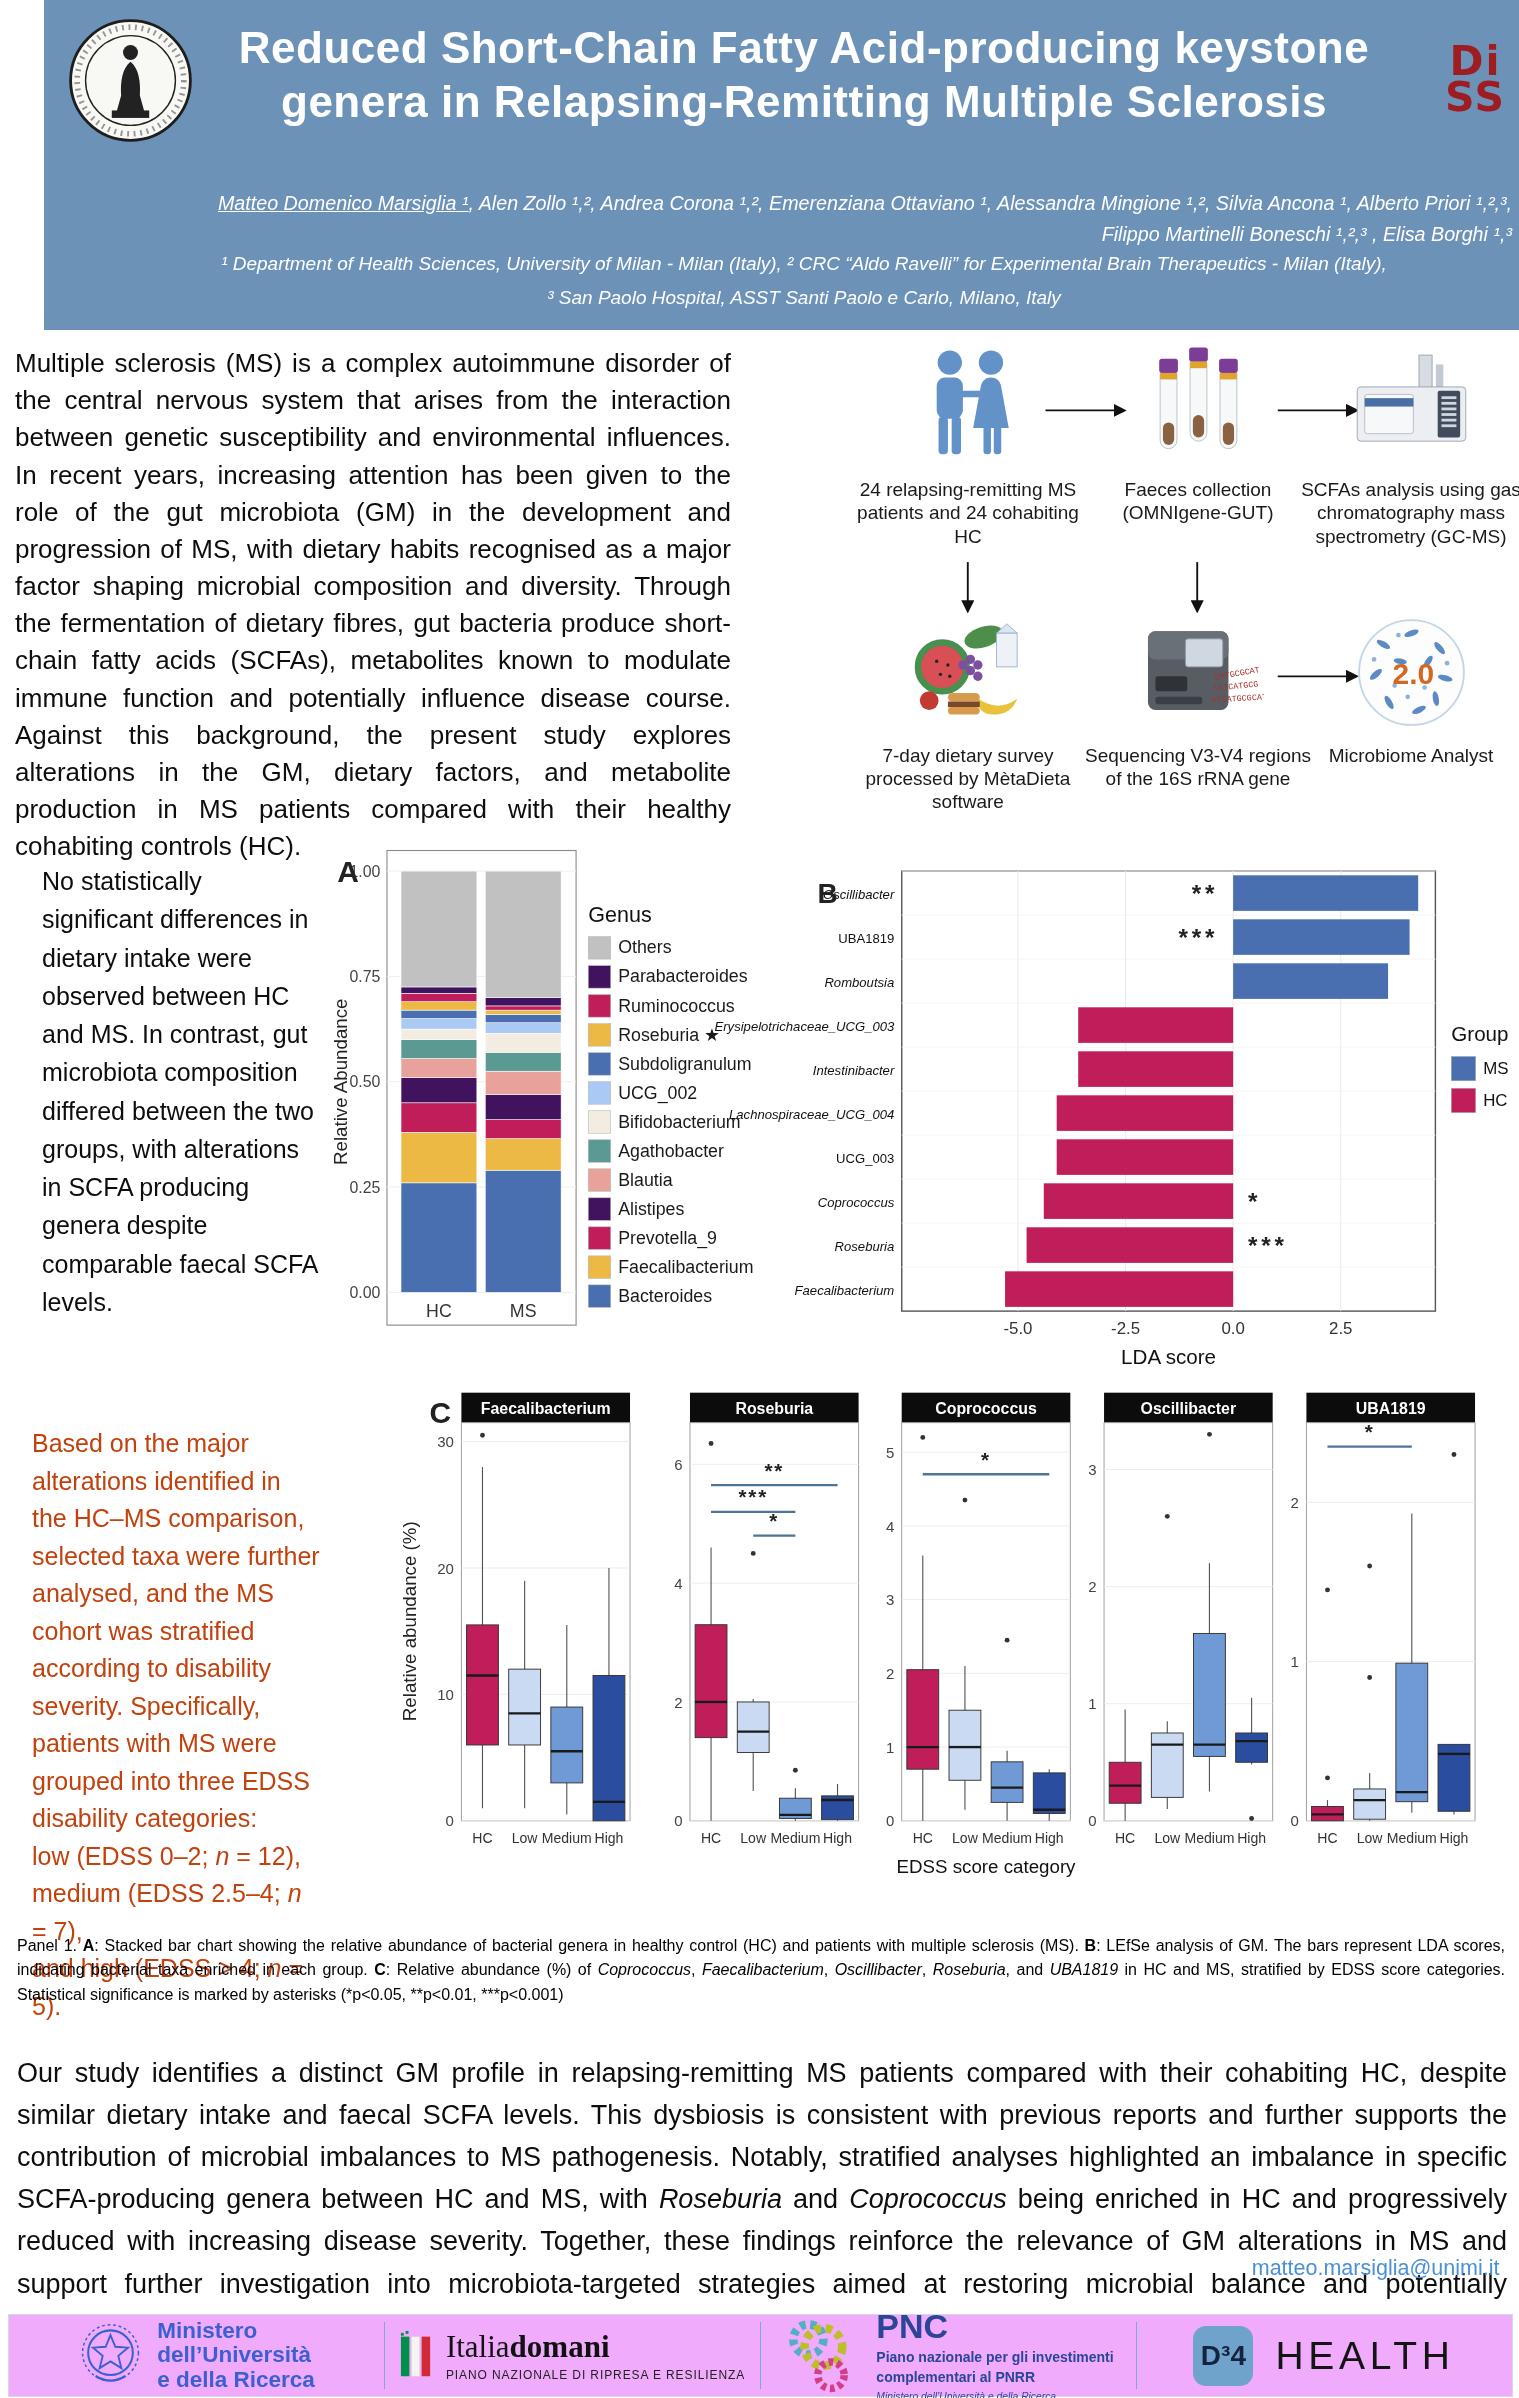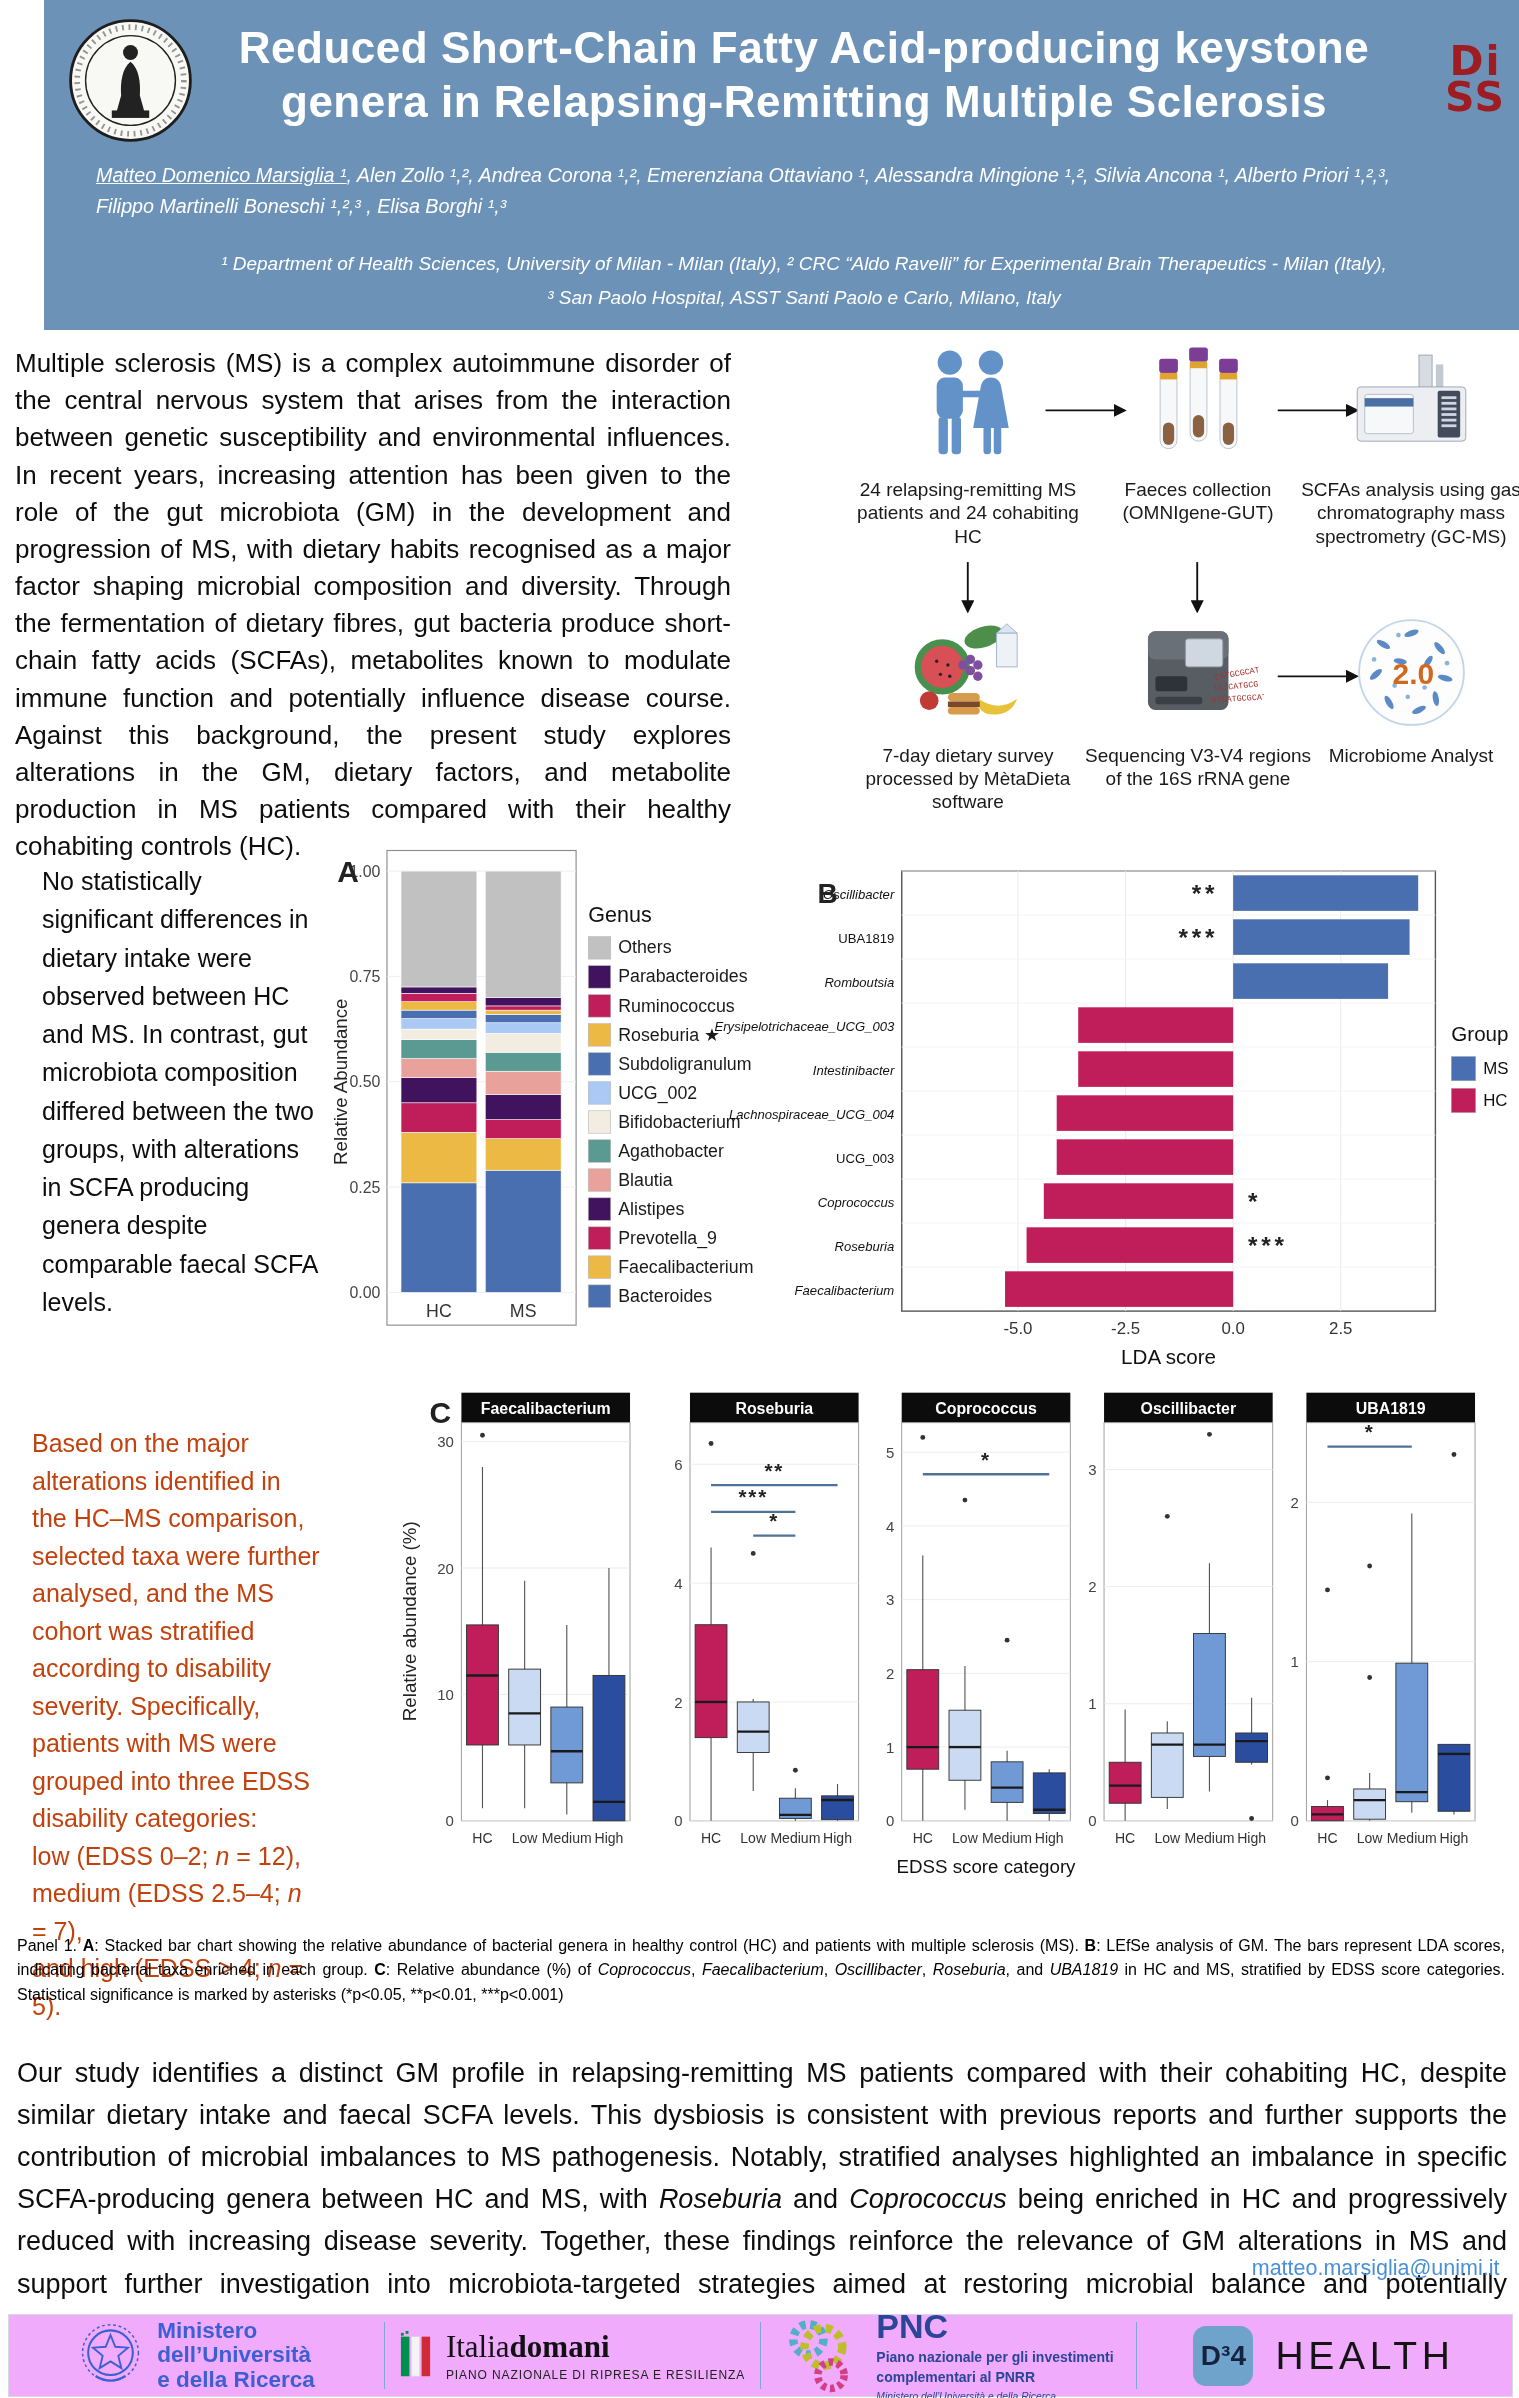--- a/index.html
+++ b/index.html
@@ -7,21 +7,21 @@
           font-family:"Liberation Sans",sans-serif;color:#111;overflow:hidden;}
 
   
   .banner{position:absolute;top:0;left:0;width:100%;height:330px;background:#6c92b8;margin-left:44px;}
   .seal{position:absolute;left:20.6px;top:15px;}
   .title{position:absolute;left:164px;right:164px;top:20.6px;margin:0;text-align:center;color:#fff;
          font-size:44px;font-weight:700;line-height:1.24;white-space:pre-line;letter-spacing:0.5px;}
   .diss{position:absolute;right:58px;top:43px;color:#9e1d22;font-weight:800;font-size:41px;
         line-height:.88;letter-spacing:1.9px;text-align:center;font-family:"DejaVu Sans",sans-serif;}
   .diss span{display:block;}
-  .authors{position:absolute;left:52px;right:52px;top:160px;margin:0;text-align:left;color:#fff;
+  .authors{position:absolute;left:52px;right:52px;top:188px;margin:0;text-align:right;color:#fff;
            font-style:italic;font-size:19.7px;line-height:1.55;white-space:pre-line;}
   .affil{position:absolute;left:52px;right:52px;top:247px;margin:0;text-align:center;color:#fff;
          font-style:italic;font-size:19px;line-height:1.8;white-space:pre-line;}
 
   
   .intro{position:absolute;left:15px;top:345px;width:716px;margin:0;font-size:26px;line-height:1.43;
          text-align:justify;color:#0d0d0d;}
   .workflow{position:absolute;left:832px;top:337px;width:678px;height:497px;}
   .workflow .step{position:absolute;text-align:center;}
   .step .cap{margin:5.6px 0 0;font-size:19px;line-height:1.22;color:#1a1a1a;}

